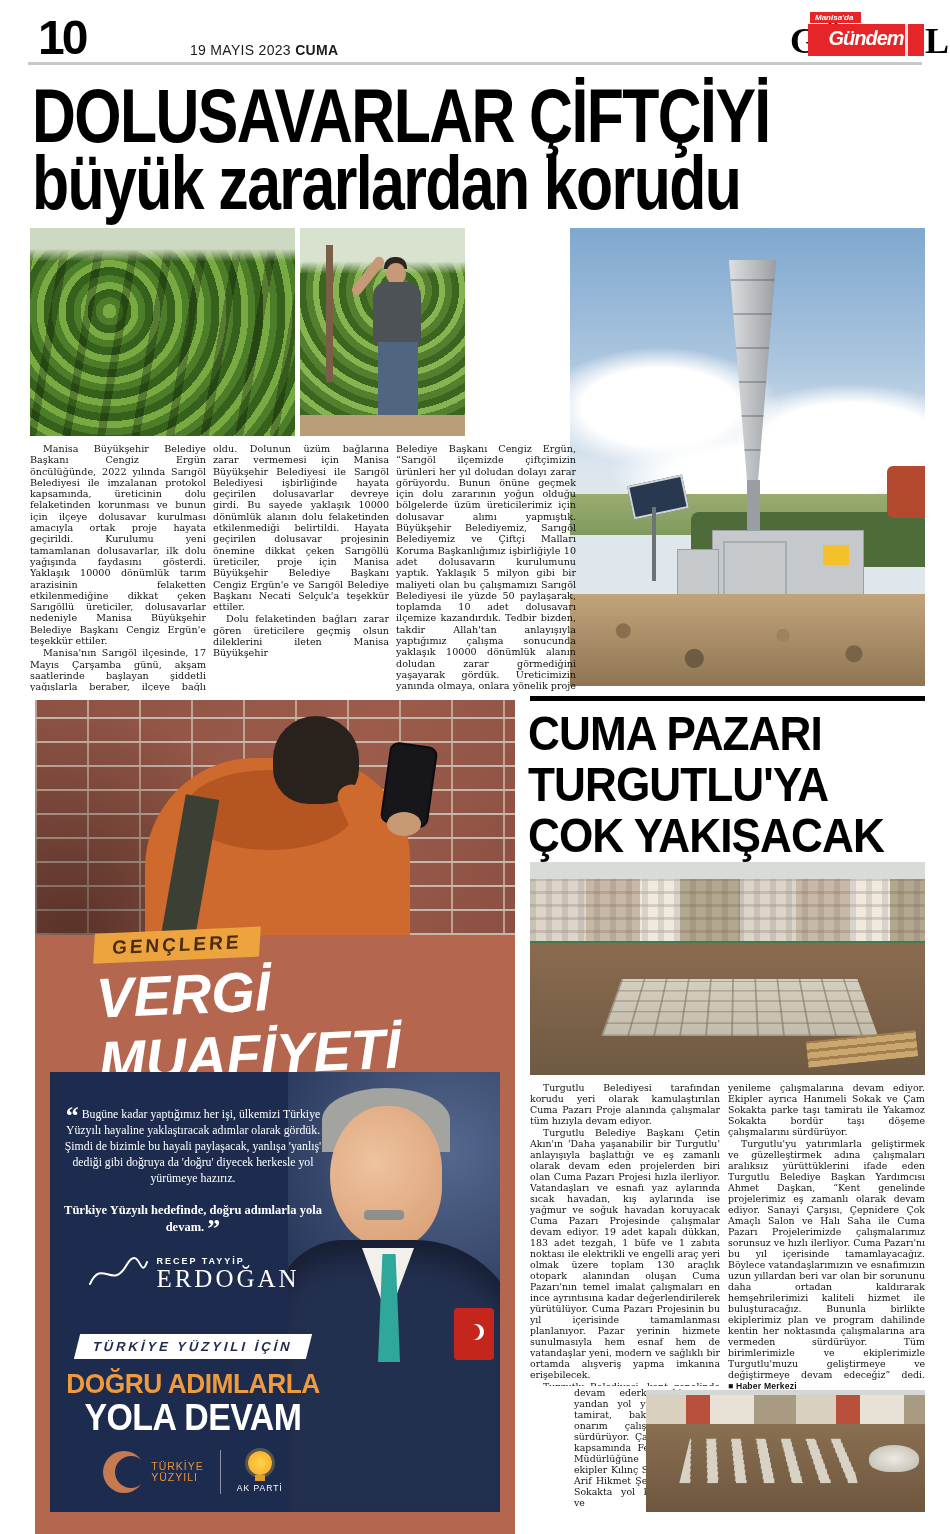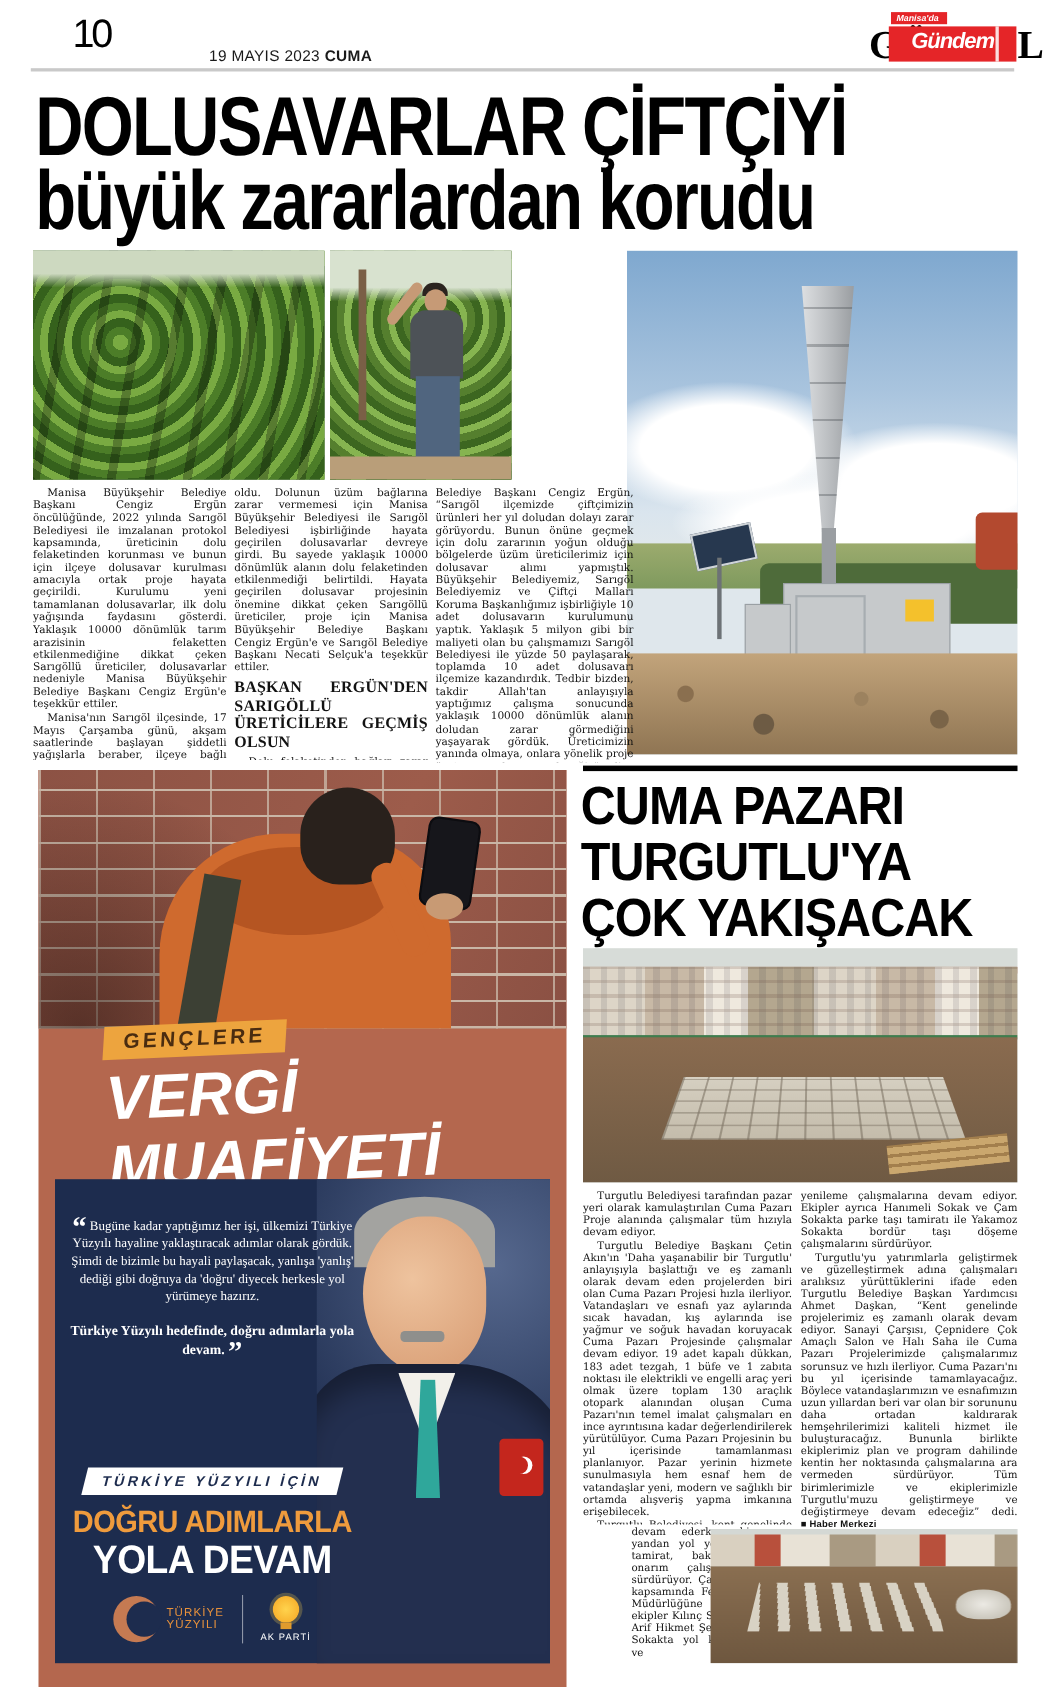--- a/index.html
+++ b/index.html
@@ -1,20 +1,20 @@
 <!DOCTYPE html>
 <html><head>
 <meta charset="utf-8">
 <style>
   html,body{margin:0;padding:0;background:#fff;}
   body{width:950px;height:1534px;font-family:"Liberation Sans",sans-serif;color:#111;}
   .page{position:relative;width:950px;height:1534px;overflow:hidden;background:#fff;}
 
   
-  .pagenum{position:absolute;left:38px;top:10px;font-size:36px;font-weight:400;letter-spacing:-3px;color:#000;margin-left:28px;}
+  .pagenum{position:absolute;left:38px;top:10px;font-size:48px;font-weight:700;letter-spacing:-3px;color:#000;}
   .dateline{position:absolute;left:190px;top:42px;font-size:14px;color:#1a1a1a;letter-spacing:.3px;}
   .dateline .day{font-weight:800;}
   .section-title{position:absolute;left:0;right:0;top:20px;text-align:right;font-family:"Liberation Serif",serif;font-weight:700;font-size:36px;letter-spacing:1px;color:#000;}
   .logo{position:absolute;right:26px;top:6px;width:116px;}
   .logo-tag{display:inline-block;background:#e52528;color:#fff;font-style:italic;font-weight:700;font-size:8px;padding:1px 8px 1px 5px;margin-left:2px;}
   .logo-main{background:#e52528;color:#fff;font-style:italic;font-weight:800;font-size:20px;text-align:center;padding:3px 4px 6px;letter-spacing:-1px;position:relative;}
   .logo-main:after{content:"";position:absolute;right:16px;top:0;bottom:0;width:3px;background:rgba(255,255,255,.85);}
   .hrule{position:absolute;left:28px;width:894px;top:62px;height:3px;background:#c9c9c9;}
 
   
@@ -204,21 +204,20 @@
     <div class="redeq"></div>
     <div class="dirt"></div>
   </div>
 
   <div class="col a1c1">
     <p class="ind">Manisa Büyükşehir Belediye Başkanı Cengiz Ergün öncülüğünde, 2022 yılında Sarıgöl Belediyesi ile imzalanan protokol kapsamında, üreticinin dolu felaketinden korunması ve bunun için ilçeye dolusavar kurulması amacıyla ortak proje hayata geçirildi. Kurulumu yeni tamamlanan dolusavarlar, ilk dolu yağışında faydasını gösterdi. Yaklaşık 10000 dönümlük tarım arazisinin felaketten etkilenmediğine dikkat çeken Sarıgöllü üreticiler, dolusavarlar nedeniyle Manisa Büyükşehir Belediye Başkanı Cengiz Ergün'e teşekkür ettiler.</p>
     <p class="ind">Manisa'nın Sarıgöl ilçesinde, 17 Mayıs Çarşamba günü, akşam saatlerinde başlayan şiddetli yağışlarla beraber, ilçeye bağlı Bağlıca, Çanakçı, Yeniköy, Çavuşlar ve Seyhdavutlar mahallelerinde dolu, etkili</p>
   </div>
   <div class="col a1c2">
     <p>oldu. Dolunun üzüm bağlarına zarar vermemesi için Manisa Büyükşehir Belediyesi ile Sarıgöl Belediyesi işbirliğinde hayata geçirilen dolusavarlar devreye girdi. Bu sayede yaklaşık 10000 dönümlük alanın dolu felaketinden etkilenmediği belirtildi. Hayata geçirilen dolusavar projesinin önemine dikkat çeken Sarıgöllü üreticiler, proje için Manisa Büyükşehir Belediye Başkanı Cengiz Ergün'e ve Sarıgöl Belediye Başkanı Necati Selçuk'a teşekkür ettiler.</p>
-    <div class="subhead">BAŞKAN ERGÜN'DEN SARIGÖLLÜ ÜRETİCİLERE GEÇMİŞ OLSUN</div>
     <p class="ind">Dolu felaketinden bağları zarar gören üreticilere geçmiş olsun dileklerini ileten Manisa Büyükşehir</p>
   </div>
   <div class="col a1c3">
     <p><span>Belediye Başkanı Cengiz Ergün, “Sarıgöl ilçemizde çiftçimizin ürünleri her yıl doludan dolayı zarar görüyordu. Bunun önüne geçmek için dolu zararının yoğun olduğu bölgelerde üzüm üreticilerimiz için dolusavar alımı yapmıştık. Büyükşehir Belediyemiz, Sarıgöl Belediyemiz ve Çiftçi Malları Koruma Başkanlığımız işbirliğiyle 10 adet dolusavarın kurulumunu yaptık. Yaklaşık 5 milyon gibi bir maliyeti olan bu çalışmamızı Sarıgöl Belediyesi ile yüzde 50 paylaşarak, toplamda 10 adet dolusavarı ilçemize kazandırdık. Tedbir bizden, takdir Allah'tan anlayışıyla yaptığımız çalışma sonucunda yaklaşık 10000 dönümlük alanın doludan zarar görmediğini yaşayarak gördük. Üreticimizin yanında olmaya, onlara yönelik proje üretmeye devam edeceğiz” diye konuştu.</span> </p>
   </div>
 
   <div class="ad">
     <div class="ad-photo">
       <div class="hoodie"></div>
       <div class="hoodshadow"></div>
@@ -240,20 +239,29 @@
         <div class="e-face"></div>
         <div class="e-mus"></div>
         <div class="e-suit"></div>
         <div class="e-shirt"></div>
         <div class="e-tie"></div>
         <div class="e-flag"></div>
       </div>
       <div class="panel-left">
         <div class="quote"><span class="qmark">“</span> <span>Bugüne kadar yaptığımız her işi, ülkemizi Türkiye Yüzyılı hayaline yaklaştıracak adımlar olarak gördük. Şimdi de bizimle bu hayali paylaşacak, yanlışa 'yanlış' dediği gibi doğruya da 'doğru' diyecek herkesle yol yürümeye hazırız.</span></div>
         <div class="quote2"><span>Türkiye Yüzyılı hedefinde, doğru adımlarla yola devam.</span> <span class="qmark">”</span></div>
+        <div class="sig">
+          <svg width="64" height="38" viewBox="0 0 64 38">
+              <path d="M4 30 C 16 4, 26 36, 40 12 S 54 28, 61 8" stroke="#fff" fill="none" stroke-width="2" stroke-linecap="round"></path>
+            </svg>
+          <div class="sig-names">
+            <div class="sig-first">RECEP TAYYİP</div>
+            <div class="sig-last">ERDOĞAN</div>
+          </div>
+        </div>
       </div>
       <div class="panel-bottom">
         <span class="tyi-badge">TÜRKİYE YÜZYILI İÇİN</span>
         <div class="slogan1">DOĞRU ADIMLARLA</div>
         <div class="slogan2">YOLA DEVAM</div>
         <div class="logos">
           <div class="cres-wrap">
             <div class="crescent"></div>
             <div class="ty-text">
               <div>TÜRKİYE</div>
@@ -278,21 +286,21 @@
   </div>
   <div class="photo ph-constr">
     <div class="roofline"></div>
     <div class="bldband"></div>
     <div class="netline"></div>
     <div class="dirtslope"></div>
     <div class="foundation"></div>
     <div class="planks"></div>
   </div>
   <div class="col a2cA">
-    <p class="ind">Turgutlu Belediyesi tarafından pazar yeri olarak kamulaştırılan Cuma Pazarı Proje alanında çalışmalar tüm hızıyla devam ediyor.</p>
+    <p class="ind">Turgutlu Belediyesi tarafından korudu yeri olarak kamulaştırılan Cuma Pazarı Proje alanında çalışmalar tüm hızıyla devam ediyor.</p>
     <p class="ind">Turgutlu Belediye Başkanı Çetin Akın'ın 'Daha yaşanabilir bir Turgutlu' anlayışıyla başlattığı ve eş zamanlı olarak devam eden projelerden biri olan Cuma Pazarı Projesi hızla ilerliyor. Vatandaşları ve esnafı yaz aylarında sıcak havadan, kış aylarında ise yağmur ve soğuk havadan koruyacak Cuma Pazarı Projesinde çalışmalar devam ediyor. 19 adet kapalı dükkan, 183 adet tezgah, 1 büfe ve 1 zabıta noktası ile elektrikli ve engelli araç yeri olmak üzere toplam 130 araçlık otopark alanından oluşan Cuma Pazarı'nın temel imalat çalışmaları en ince ayrıntısına kadar değerlendirilerek yürütülüyor. Cuma Pazarı Projesinin bu yıl içerisinde tamamlanması planlanıyor. Pazar yerinin hizmete sunulmasıyla hem esnaf hem de vatandaşlar yeni, modern ve sağlıklı bir ortamda alışveriş yapma imkanına erişebilecek.</p>
     <p class="ind">Turgutlu Belediyesi, kent genelinde vizyon projelerine</p>
   </div>
   <div class="col a2cB">
     <p>yenileme çalışmalarına devam ediyor. Ekipler ayrıca Hanımeli Sokak ve Çam Sokakta parke taşı tamiratı ile Yakamoz Sokakta bordür taşı döşeme çalışmalarını sürdürüyor.</p>
     <p class="ind"><span>Turgutlu'yu yatırımlarla geliştirmek ve güzelleştirmek adına çalışmaları aralıksız yürüttüklerini ifade eden Turgutlu Belediye Başkan Yardımcısı Ahmet Daşkan, “Kent genelinde projelerimiz eş zamanlı olarak devam ediyor. Sanayi Çarşısı, Çepnidere Çok Amaçlı Salon ve Halı Saha ile Cuma Pazarı Projelerimizde çalışmalarımız sorunsuz ve hızlı ilerliyor. Cuma Pazarı'nı bu yıl içerisinde tamamlayacağız. Böylece vatandaşlarımızın ve esnafımızın uzun yıllardan beri var olan bir sorununu daha ortadan kaldırarak hemşehrilerimizi kaliteli hizmet ile buluşturacağız. Bununla birlikte ekiplerimiz plan ve program dahilinde kentin her noktasında çalışmalarına ara vermeden sürdürüyor. Tüm birimlerimizle ve ekiplerimizle Turgutlu'muzu geliştirmeye ve değiştirmeye devam edeceğiz” dedi.</span> <span class="byline">■ Haber Merkezi</span></p>
   </div>
   <div class="col a2narrow">
     <p>devam ederken bir yandan yol yenileme, tamirat, bakım ve onarım çalışmalarını sürdürüyor. Çalışmalar kapsamında Fen İşleri Müdürlüğüne bağlı ekipler Kılınç Sokak ile Arif Hikmet Şentüfekçi Sokakta yol kaldırma ve</p>
   </div>

